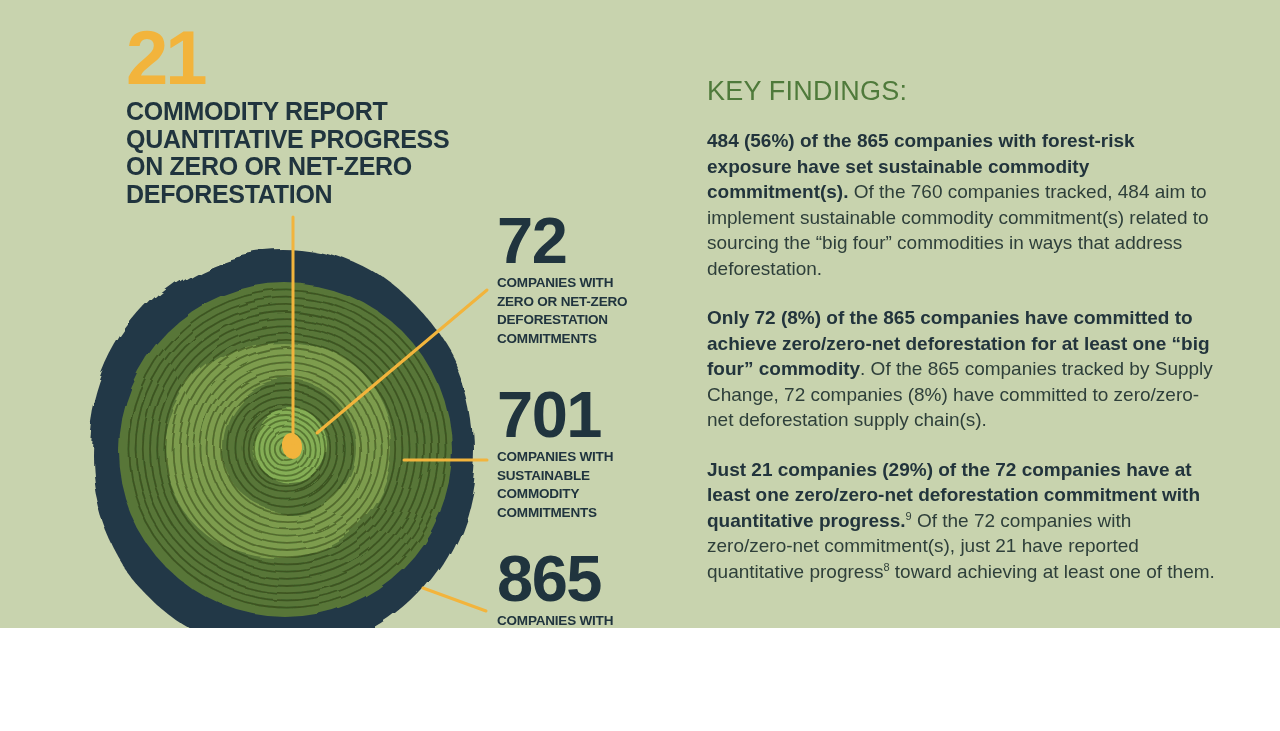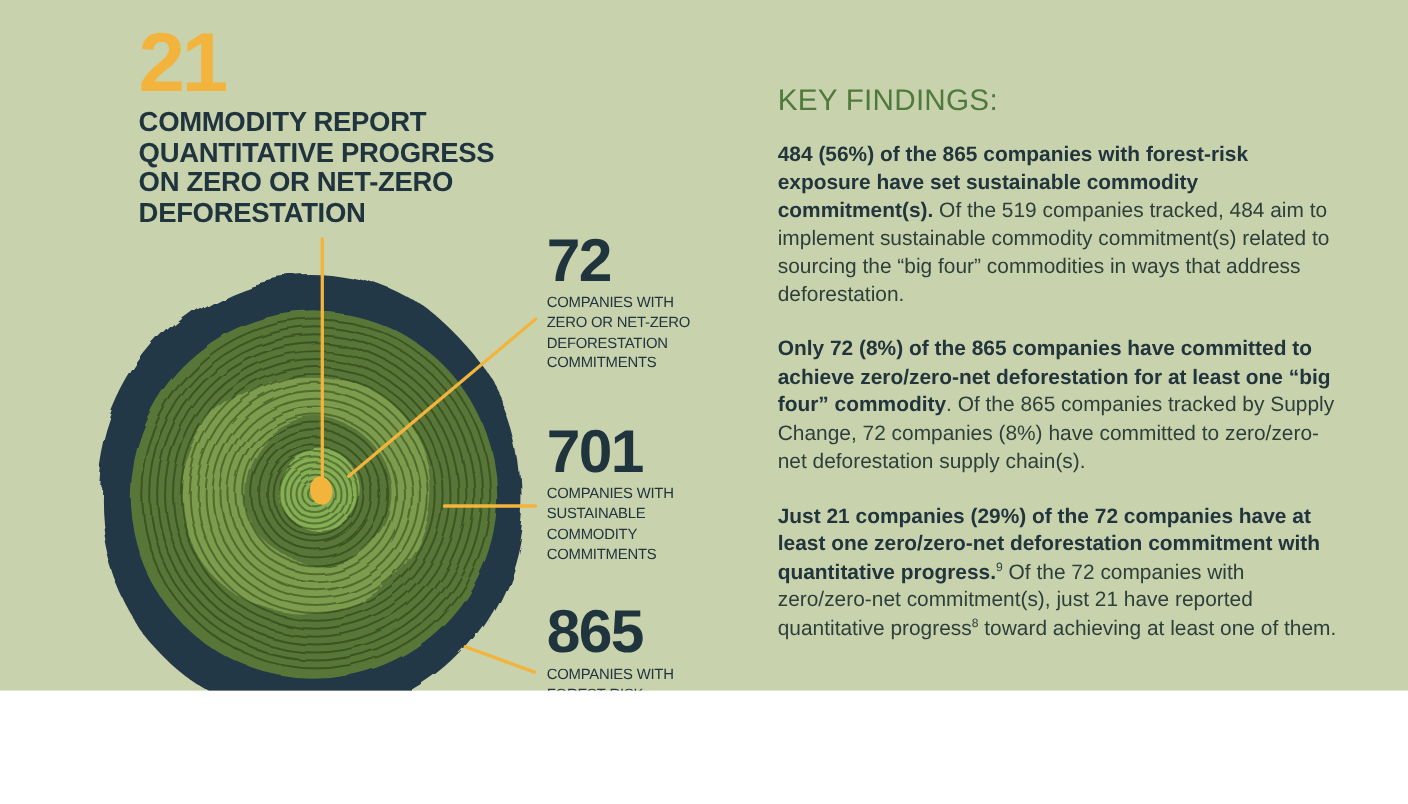--- a/index.html
+++ b/index.html
@@ -9,22 +9,22 @@
   svg{display:block}
 
   
   .headline{left:126px;top:24px;width:390px}
   .headline-num{font-weight:700;font-size:76px;line-height:.9;letter-spacing:-3px;color:#f2b43c}
   .headline-title{margin-top:6px;font-weight:700;font-size:25px;line-height:27.5px;
                   letter-spacing:-.3px;color:#20343e;white-space:pre-line}
 
   
   .callout{left:497px;width:190px}
-  .callout-num{font-weight:700;font-size:55px;line-height:.85;letter-spacing:-1.5px;color:#20343e}
-  .callout-label{margin-top:6px;font-weight:400;font-size:13.5px;line-height:18.5px;
+  .callout-num{font-weight:700;font-size:65px;line-height:.85;letter-spacing:-1.5px;color:#20343e}
+  .callout-label{margin-top:6px;font-weight:700;font-size:13.5px;line-height:18.5px;
                  letter-spacing:-.2px;color:#20343e;white-space:pre-line}
 
   
   .findings{left:707px;top:76px;width:515px;color:#2e3f3a}
   .findings h2{margin:0 0 21px;font-weight:400;font-size:27px;letter-spacing:.2px;color:#4f7a3b}
   .findings p{margin:0 0 24px;font-size:19px;line-height:25.5px}
   .findings b{color:#22343c}
   .findings sup{font-size:11px;line-height:0}
 </style>
 </head>
@@ -118,20 +118,20 @@
   <div class="abs callout" style="top:551px">
     <div class="callout-num">865</div>
     <div class="callout-label">COMPANIES WITH
 FOREST-RISK
 EXPOSURE</div>
   </div>
 
   <div class="abs findings">
     <h2>KEY FINDINGS:</h2>
 
-    <p><b>484 (56%) of the 865 companies with forest-risk exposure have set sustainable commodity commitment(s).</b><span> Of the 519 companies tracked, 484 aim to implement sustainable commodity commitment(s) related to sourcing the “big four” commodities in ways that address deforestation.</span></p>
+    <p><b>484 (56%) of the 865 companies with forest-risk exposure have set sustainable commodity commitment(s).</b><span> Of the 760 companies tracked, 484 aim to implement sustainable commodity commitment(s) related to sourcing the “big four” commodities in ways that address deforestation.</span></p>
 
     <p><b>Only 72 (8%) of the 865 companies have committed to achieve zero/zero-net deforestation for at least one “big four” commodity</b><span>. Of the 865 companies tracked by Supply Change, 72 companies (8%) have committed to zero/zero-net deforestation supply chain(s).</span></p>
 
     <p><b>Just 21 companies (29%) of the 72 companies have at least one zero/zero-net deforestation commitment with quantitative progress.</b><sup>9</sup><span> Of the 72 companies with zero/zero-net commitment(s), just 21 have reported quantitative progress</span><sup>8</sup><span> toward achieving at least one of them.</span></p>
   </div>
 
 </div>
 
 </body></html>

